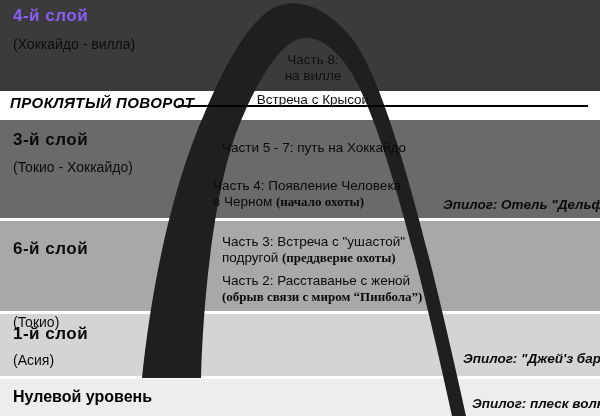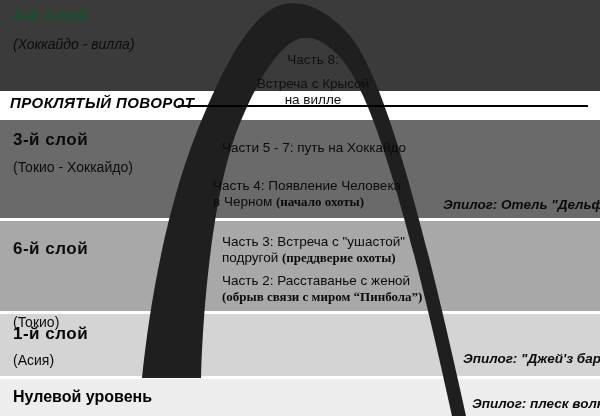--- a/index.html
+++ b/index.html
@@ -65,21 +65,21 @@
   #turn-rule{
     height:0;border-top:2px solid #000;
   }
 
   #zero-title{
     font-weight:bold;font-size:16px;color:#000;white-space:nowrap;
   }
 
   
   #t-l4-title{left:13px; top:6px;}
-  #t-l4-sub  {left:13px; top:36px;font-style:italic;}
+  #t-l4-sub  {left:13px; top:36px;}
   #t-l3-title{left:13px; top:130px;}
   #t-l3-sub  {left:13px; top:159px;}
   #t-l2-title{left:13px; top:239px;}
   #t-l2-sub  {left:13px; top:268px;margin-top:46px;}
   #t-l1-title{left:13px; top:324px;}
   #t-l1-sub  {left:13px; top:352px;}
   #zero-title{left:13px; top:388px;}
 
   #turn-label{left:10px; top:94px;}
   #turn-rule{left:178px; top:105px; width:410px;}
@@ -121,27 +121,27 @@
              L 452,416
              C 402,186 368,92 344,62
              C 326,40 310,34 296,40
              C 278,48 256,82 238,128
              C 214,190 203,300 201,378
              Z" fill="#1f1f1f"></path>
   </svg>
 
   <div id="text-layer">
 
-    <div class="layer-title on-dark" id="t-l4-title" style="color:#14532d;">4-й слой</div>
+    <div class="layer-title on-dark" id="t-l4-title" style="color:#8b5cf6;">4-й слой</div>
     <div class="layer-sub" id="t-l4-sub" style="color:#0d0d0d;">(Хоккайдо - вилла)</div>
 
     <div class="part" id="p8">
       <div>Часть 8:</div>
+      <div>на вилле</div>
       <div style="margin-top:8px;">Встреча с Крысой</div>
-      <div>на вилле</div>
     </div>
 
     <div id="turn-label">ПРОКЛЯТЫЙ ПОВОРОТ</div>
     <div id="turn-rule"></div>
 
     <div class="layer-title" id="t-l3-title" style="color:#0a0a0a;">3-й слой</div>
     <div class="layer-sub" id="t-l3-sub" style="color:#0d0d0d;">(Токио - Хоккайдо)</div>
 
     <div class="part" id="p57">
       <span>Части 5 - 7: путь на Хоккайдо</span>

